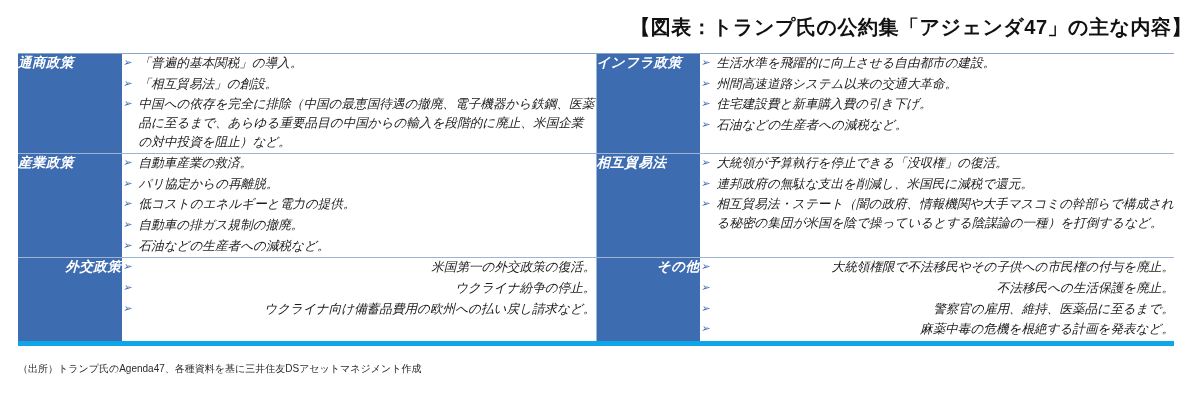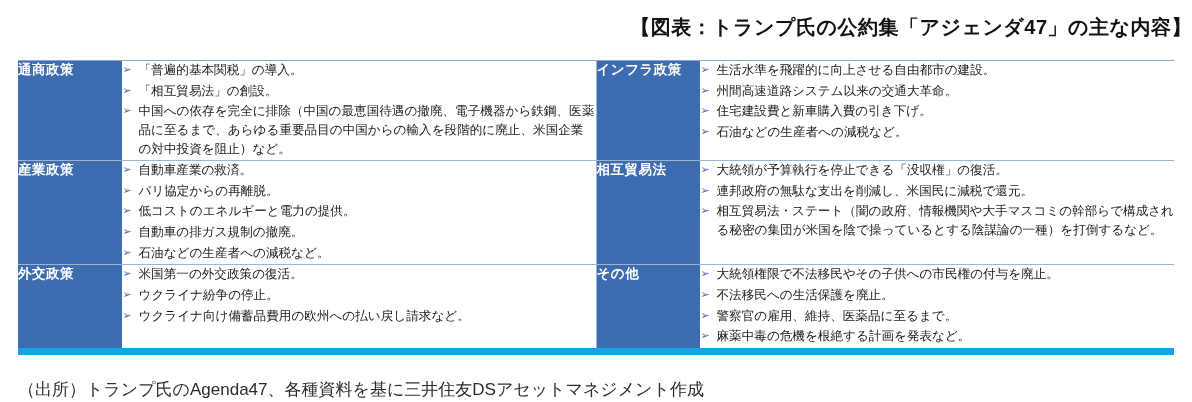--- a/index.html
+++ b/index.html
@@ -23,38 +23,40 @@
   .title {
     text-align: right;
     font-size: 20px;
     font-weight: bold;
     color: #111111;
     letter-spacing: 0.5px;
     padding-top: 14px;
     padding-bottom: 12px;
   }
   .table-wrap {
-    margin: 7px 18px;
+    margin: 0 18px;
     border-top: 1px solid #8aa6c8;
-    border-bottom: 7px solid #0ea5e9;
+    border-bottom: 5px solid #0ea5e9;
+    font-style: italic;
   }
   table.matrix {
     width: 100%;
     border-collapse: collapse;
     table-layout: fixed;
   }
   table.matrix td {
     vertical-align: top;
     padding: 0;
   }
   .rowline td {
     border-bottom: 1px solid #9db4d2;
   }
   .rowline.last td {
     border-bottom: none;
+    text-align: right;
   }
   .hdr-cell {
     width: 104px;
     background: #3e6cb0;
     color: #ffffff;
     font-weight: bold;
     font-size: 13.5px;
     padding: 14px 6px 10px 10px;
     box-sizing: border-box;
     line-height: 1.3;
@@ -86,21 +88,21 @@
     position: absolute;
     left: 0;
     top: 0;
     color: #3e6cb0;
     font-size: 11px;
     line-height: 1.62;
   }
   .source {
     margin: 0 18px;
     padding-top: 16px;
-    font-size: 17px;
+    font-size: 10px;
     color: #2b2b2b;
   }
   .col-narrow { width: 104px; }
 </style>
 </head>
 <body>
 
 <div class="page">
 
   <div class="title">【図表：トランプ氏の公約集「アジェンダ47」の主な内容】</div>

